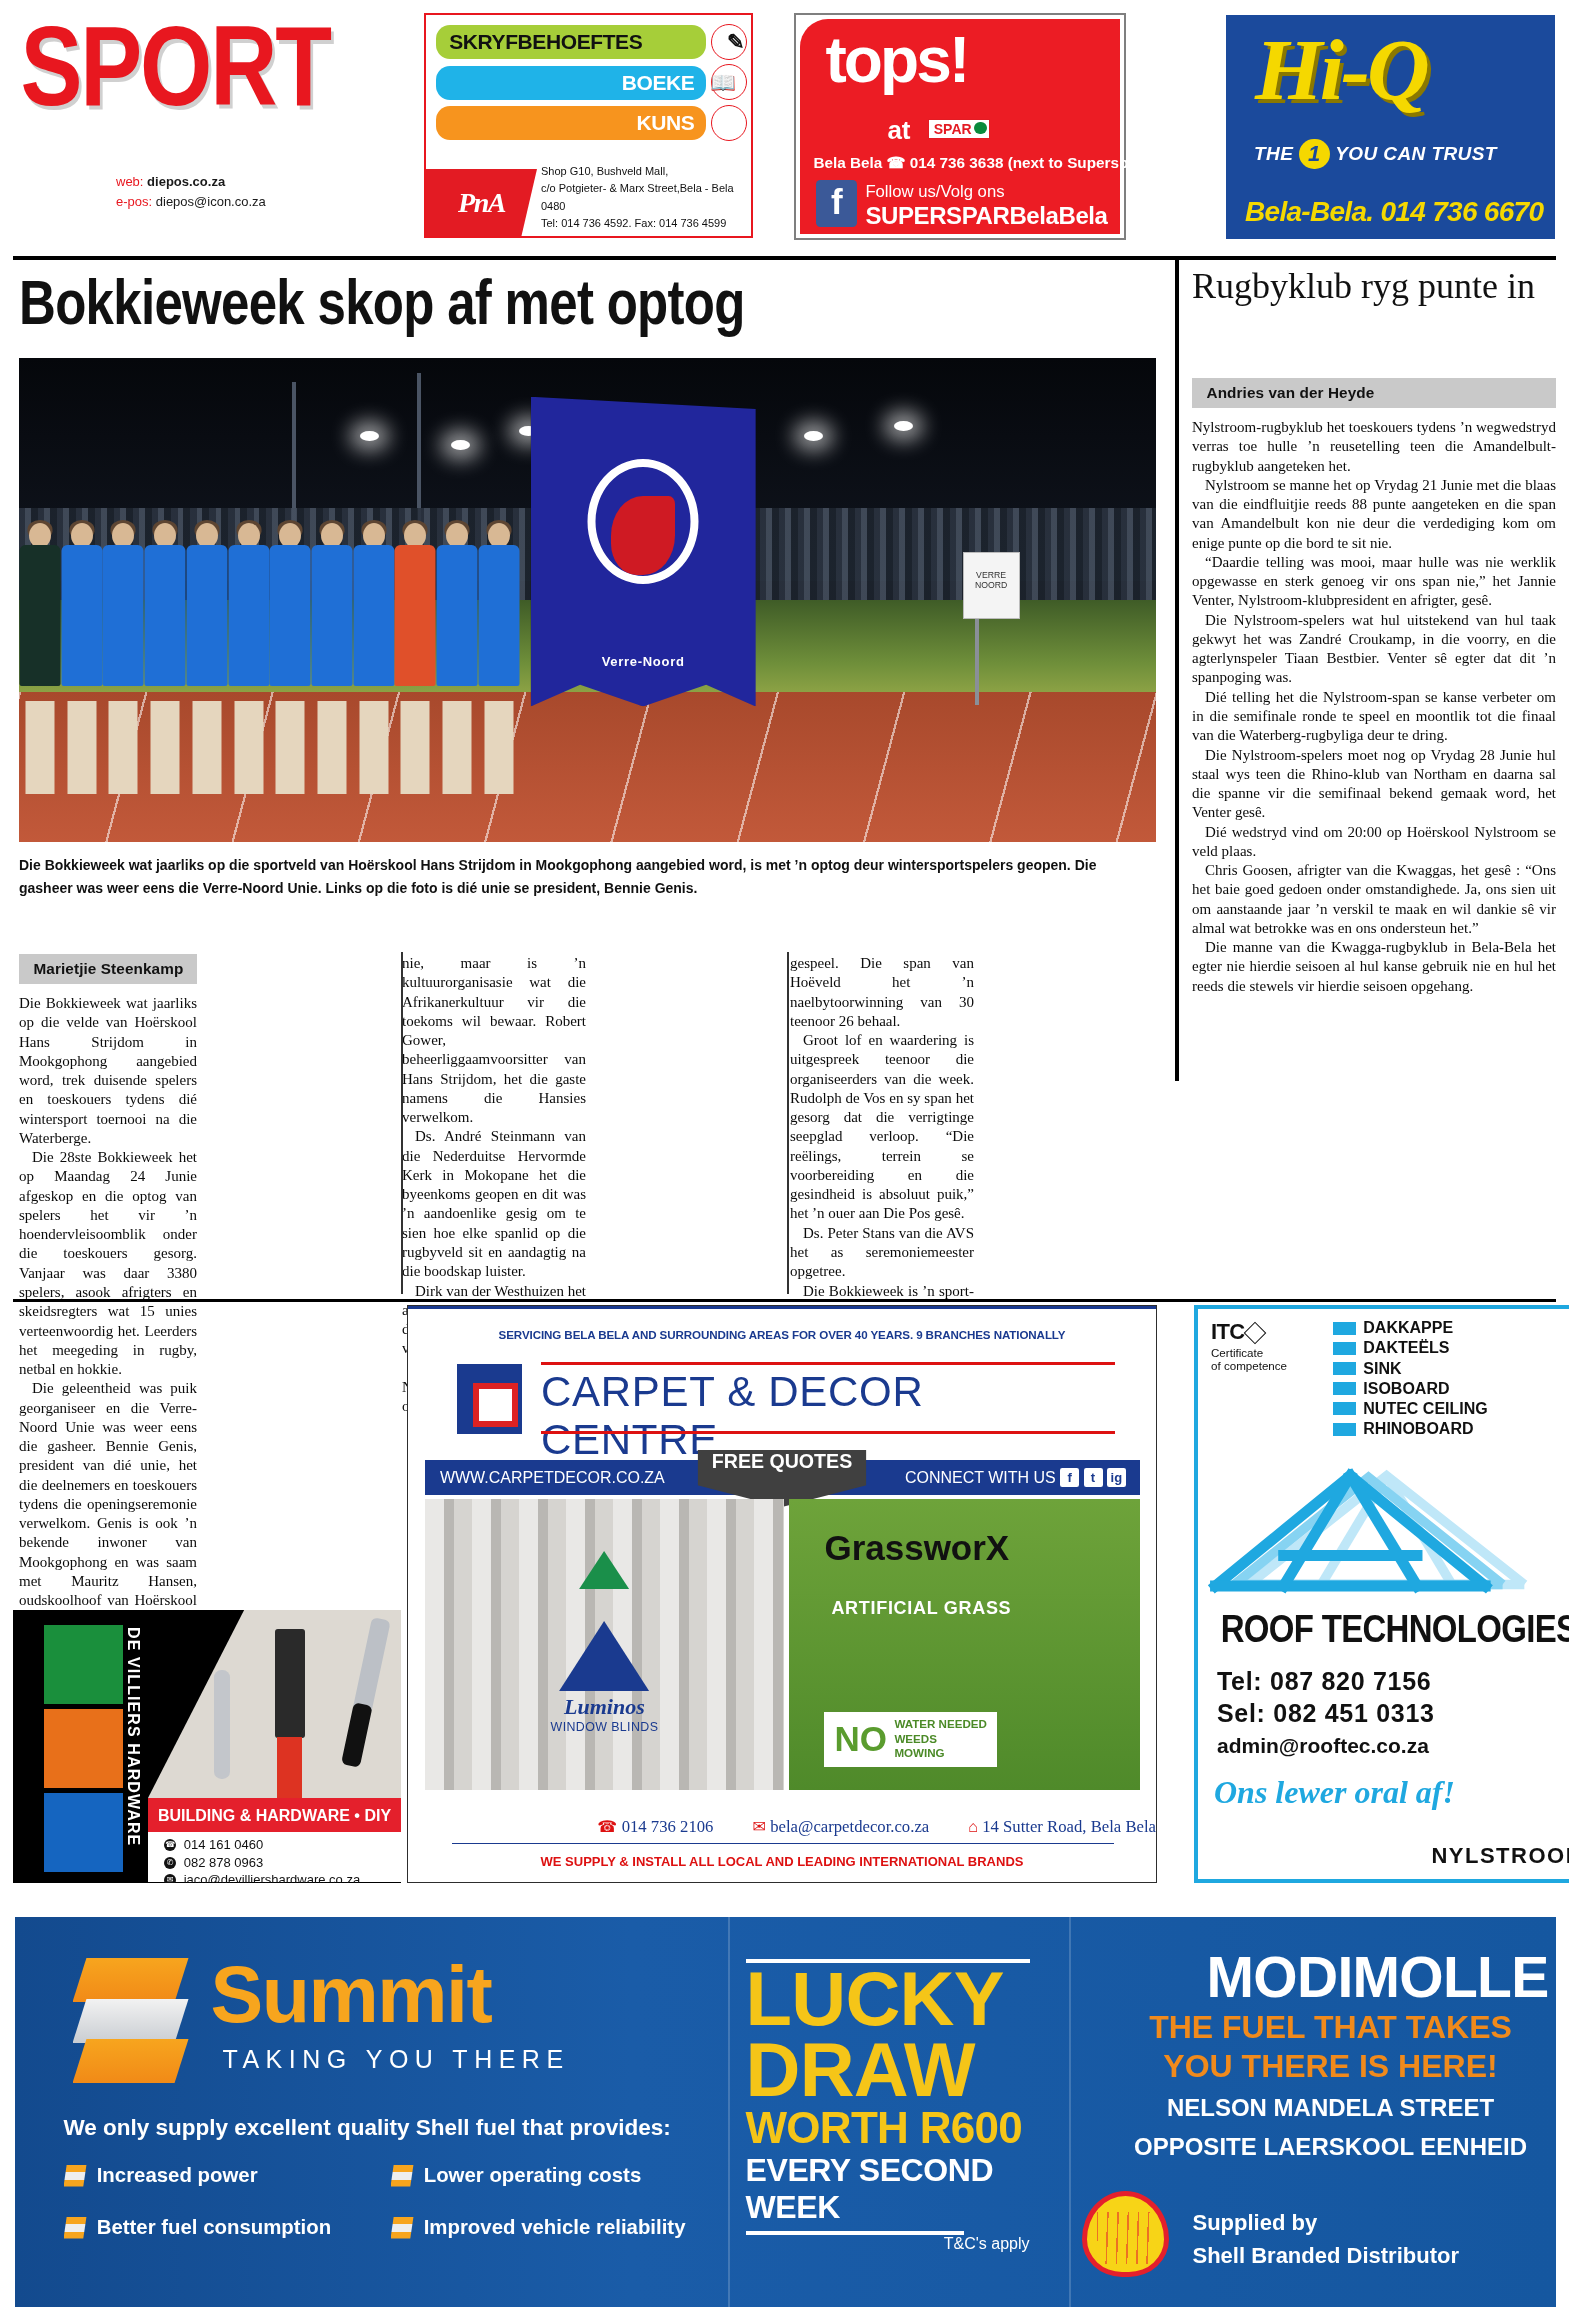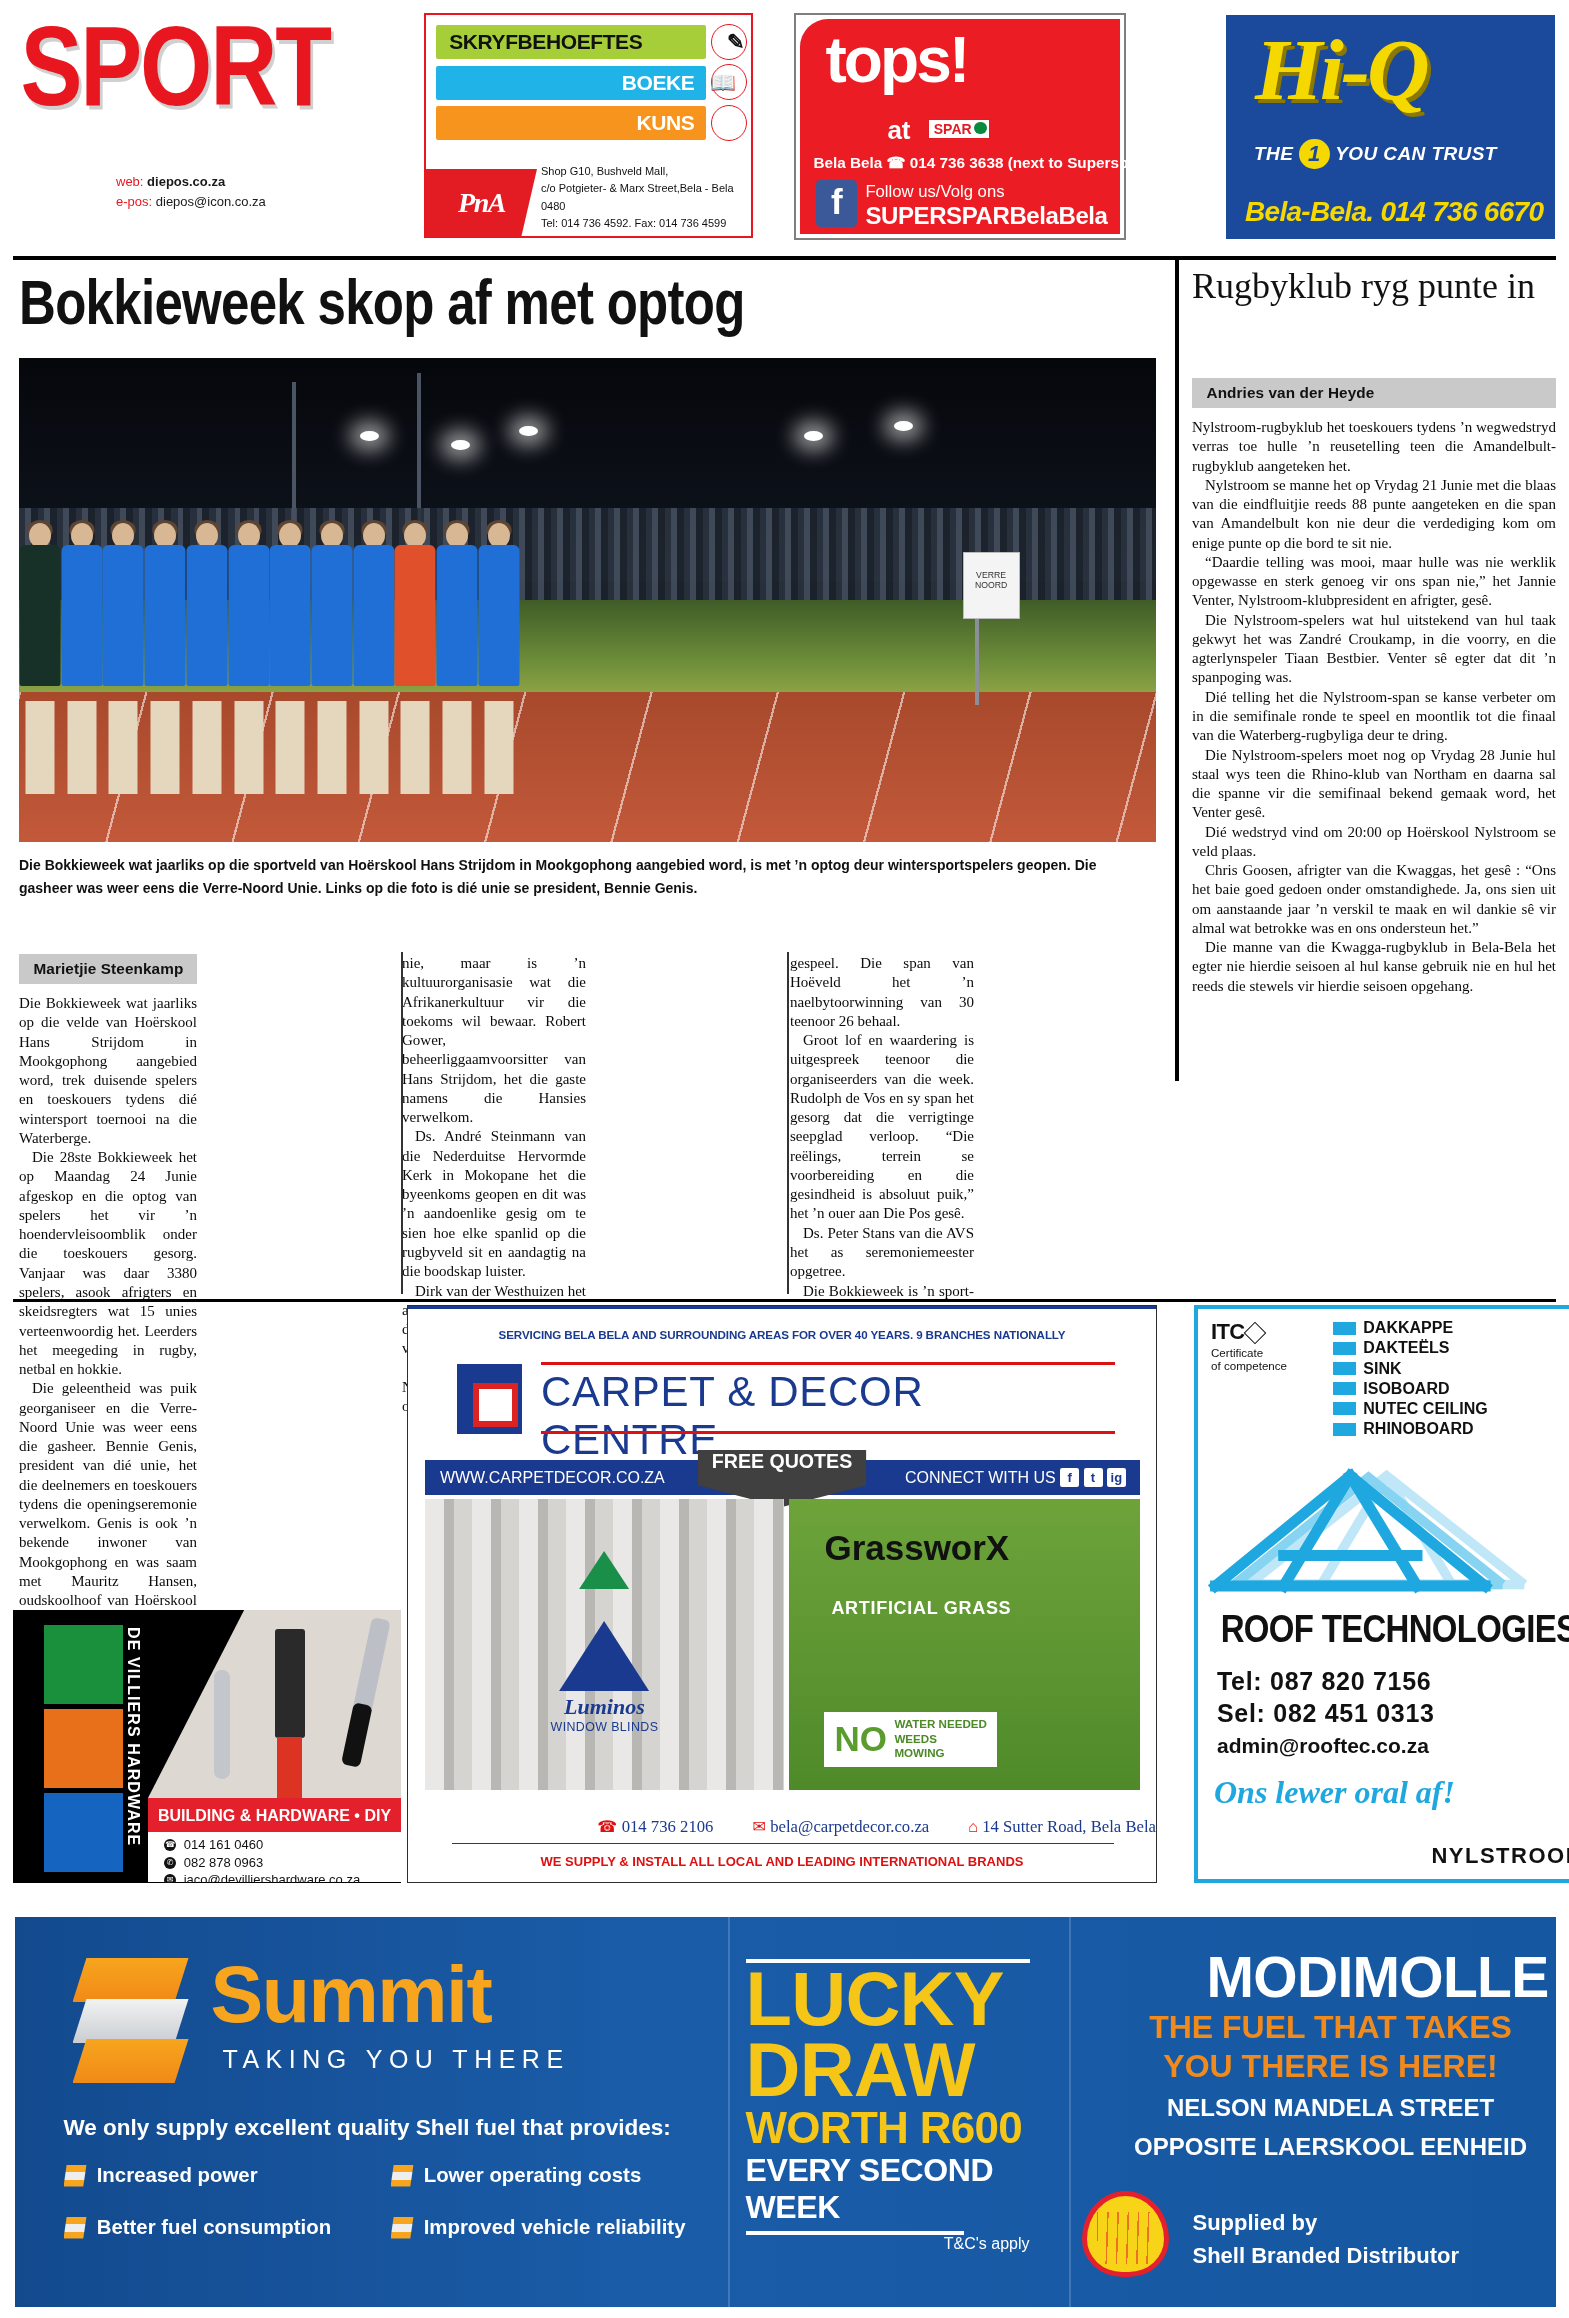--- a/index.html
+++ b/index.html
@@ -21,21 +21,21 @@
     color:#e8171f; line-height:1;
     text-shadow: 2.9px 2.9px 0 rgba(150,150,150,.45);
     transform: scaleY(1.22); transform-origin: left top;
   }
   .web-lines { position:absolute; left:116px; top:172px; font-family:"Liberation Sans",sans-serif; font-size:13px; color:#e8171f; line-height:1.5; }
   .web-lines b { color:#1a1a1a; font-weight:bold; }
   .web-lines .v { color:#1a1a1a; font-weight:normal;}
 
   
   .pna { position:absolute; left:424px; top:13px; width:329px; height:225px; background:#fff; border:2.9px solid #e8171f; }
-  .pna-bar { height:34px; margin:6.5px 45px 0 10.2px; border-radius:2px; display:flex; align-items:center; position:relative;text-align:center; }
+  .pna-bar { height:34px; margin:6.5px 45px 0 10.2px; border-radius:14px; display:flex; align-items:center; position:relative;text-align:center; }
   .pna-bar span { font-family:"Liberation Sans",sans-serif; font-weight:bold; font-size:21px; letter-spacing:-0.4px; }
   .pna-b1 { background:#a6ce39; margin-top:10.2px;}
   .pna-b1 span{ color:#111; padding-left:13px;}
   .pna-b2 { background:#1fb3e8; justify-content:flex-end;}
   .pna-b2 span{ color:#fff; padding-right:11.6px;}
   .pna-b3 { background:#f7941e; justify-content:flex-end;}
   .pna-b3 span{ color:#fff; padding-right:11.6px;}
   .pna-ico { position:absolute; right:-41px; top:-1.5px; width:36px;height:36px;border-radius:50%;border:1.8px solid #e8171f;background:#fff;
              display:flex;align-items:center;justify-content:center;font-size:18px;line-height:1;}
   .pna-foot { position:absolute; left:0; bottom:0; width:100%; height:67px; }
@@ -322,20 +322,25 @@
   <div class="lamp" style="left:30%; top:15%"></div>
   <div class="lamp" style="left:38%; top:17%"></div>
   <div class="lamp" style="left:44%; top:14%"></div>
   <div class="lamp" style="left:69%; top:15%"></div>
   <div class="lamp" style="left:77%; top:13%"></div>
   <div class="pole" style="left:24%; top:5%; height:44%"></div>
   <div class="pole" style="left:35%; top:3%; height:46%"></div>
   <div class="crowd"></div>
   <div class="grass"></div>
   <div class="track"></div>
+  <div class="flag">
+    <div class="ring"></div>
+      <div class="bird"></div>
+    <div class="fn">Verre-Noord</div>
+  </div>
   <div class="signpole"></div>
   <div class="sign">
     <span>VERRE NOORD</span>
   </div>
   <div class="marchers">
     <div class="m coach">
         <div class="hair"></div>
         <div class="head"></div>
         <div class="body"></div>
         <div class="legs"></div>

